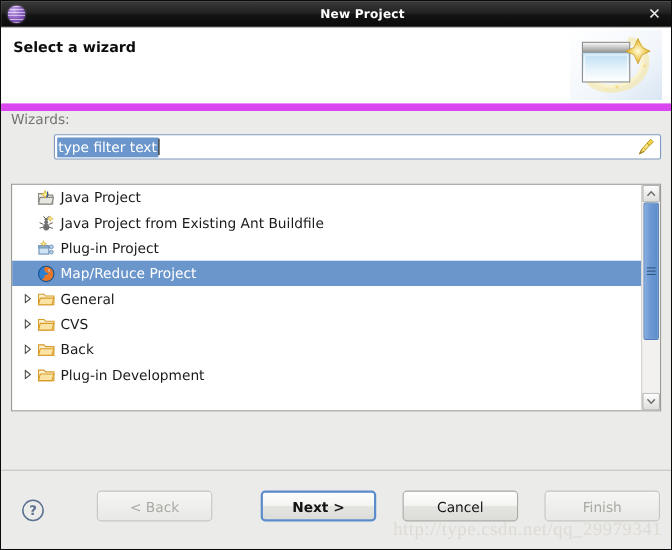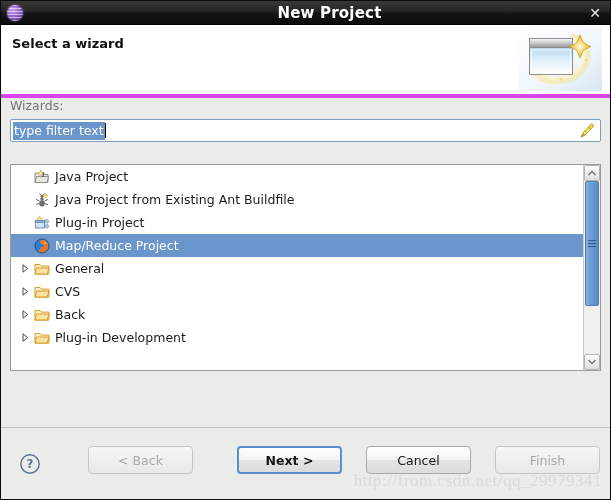--- a/index.html
+++ b/index.html
@@ -48,21 +48,21 @@
         rgba(255,255,255,0) 1px, rgba(255,255,255,0) 3px),
       radial-gradient(circle at 35% 30%, #c4a6e8 0%, #8f62c4 45%, #4f2d7f 100%);
     box-shadow: 0 0 2px rgba(190,150,240,0.8);
     flex: 0 0 auto;
   }
   #title-text {
     position: absolute;
     left: 0; right: 0;
     text-align: center;
     color: #ffffff;
-    font-size: 15px;
+    font-size: 11px;
     font-weight: bold;
     letter-spacing: 0.2px;
     pointer-events: none;
     padding-left: 48px;
   }
   #close-btn {
     position: absolute;
     right: 7px;
     width: 16px; height: 16px;
     color: #e8e8e8;
@@ -71,21 +71,21 @@
     line-height: 16px;
     text-align: center;
     cursor: pointer;
   }
 
   
   #header {
     flex: 0 0 69px;
     background: #ffffff;
     position: relative;
-    border-bottom: 4px solid #d946ef;
+    border-bottom: 7px solid #d946ef;
     overflow: hidden;
   }
   #header-title {
     position: absolute;
     left: 11px;
     top: 11px;
     font-size: 13px;
     font-weight: bold;
     color: #0d0d0d;
   }
@@ -115,20 +115,21 @@
   #filter-wrap {
     margin-top: 6px;
     height: 23px;
     background: #ffffff;
     border: 1px solid #7d9cc0;
     border-radius: 2px;
     display: flex;
     align-items: center;
     position: relative;
     box-sizing: border-box;
+    margin-left: 39px;
   }
   #filter-text {
     margin-left: 2px;
     padding: 1px 1px 2px 1px;
     font-size: 12.5px;
     color: #ffffff;
     background: #6b96cc;
     line-height: 15px;
     white-space: pre;
   }
@@ -509,16 +510,16 @@
       <text x="11" y="15.4" text-anchor="middle" font-family="DejaVu Sans, sans-serif" font-size="12" font-weight="bold" fill="#5b7290">?</text>
     </svg>
 
     <div id="btn-row">
         <div class="btn disabled">&lt; Back</div>
         <div class="btn default">Next &gt;</div>
         <div class="btn">Cancel</div>
         <div class="btn disabled">Finish</div>
       </div>
 
-    <div id="watermark">http://from.csdn.net/qq_29979341</div>
+    <div id="watermark">http://type.csdn.net/qq_29979341</div>
   </div>
 
 </div>
 
 </body></html>

